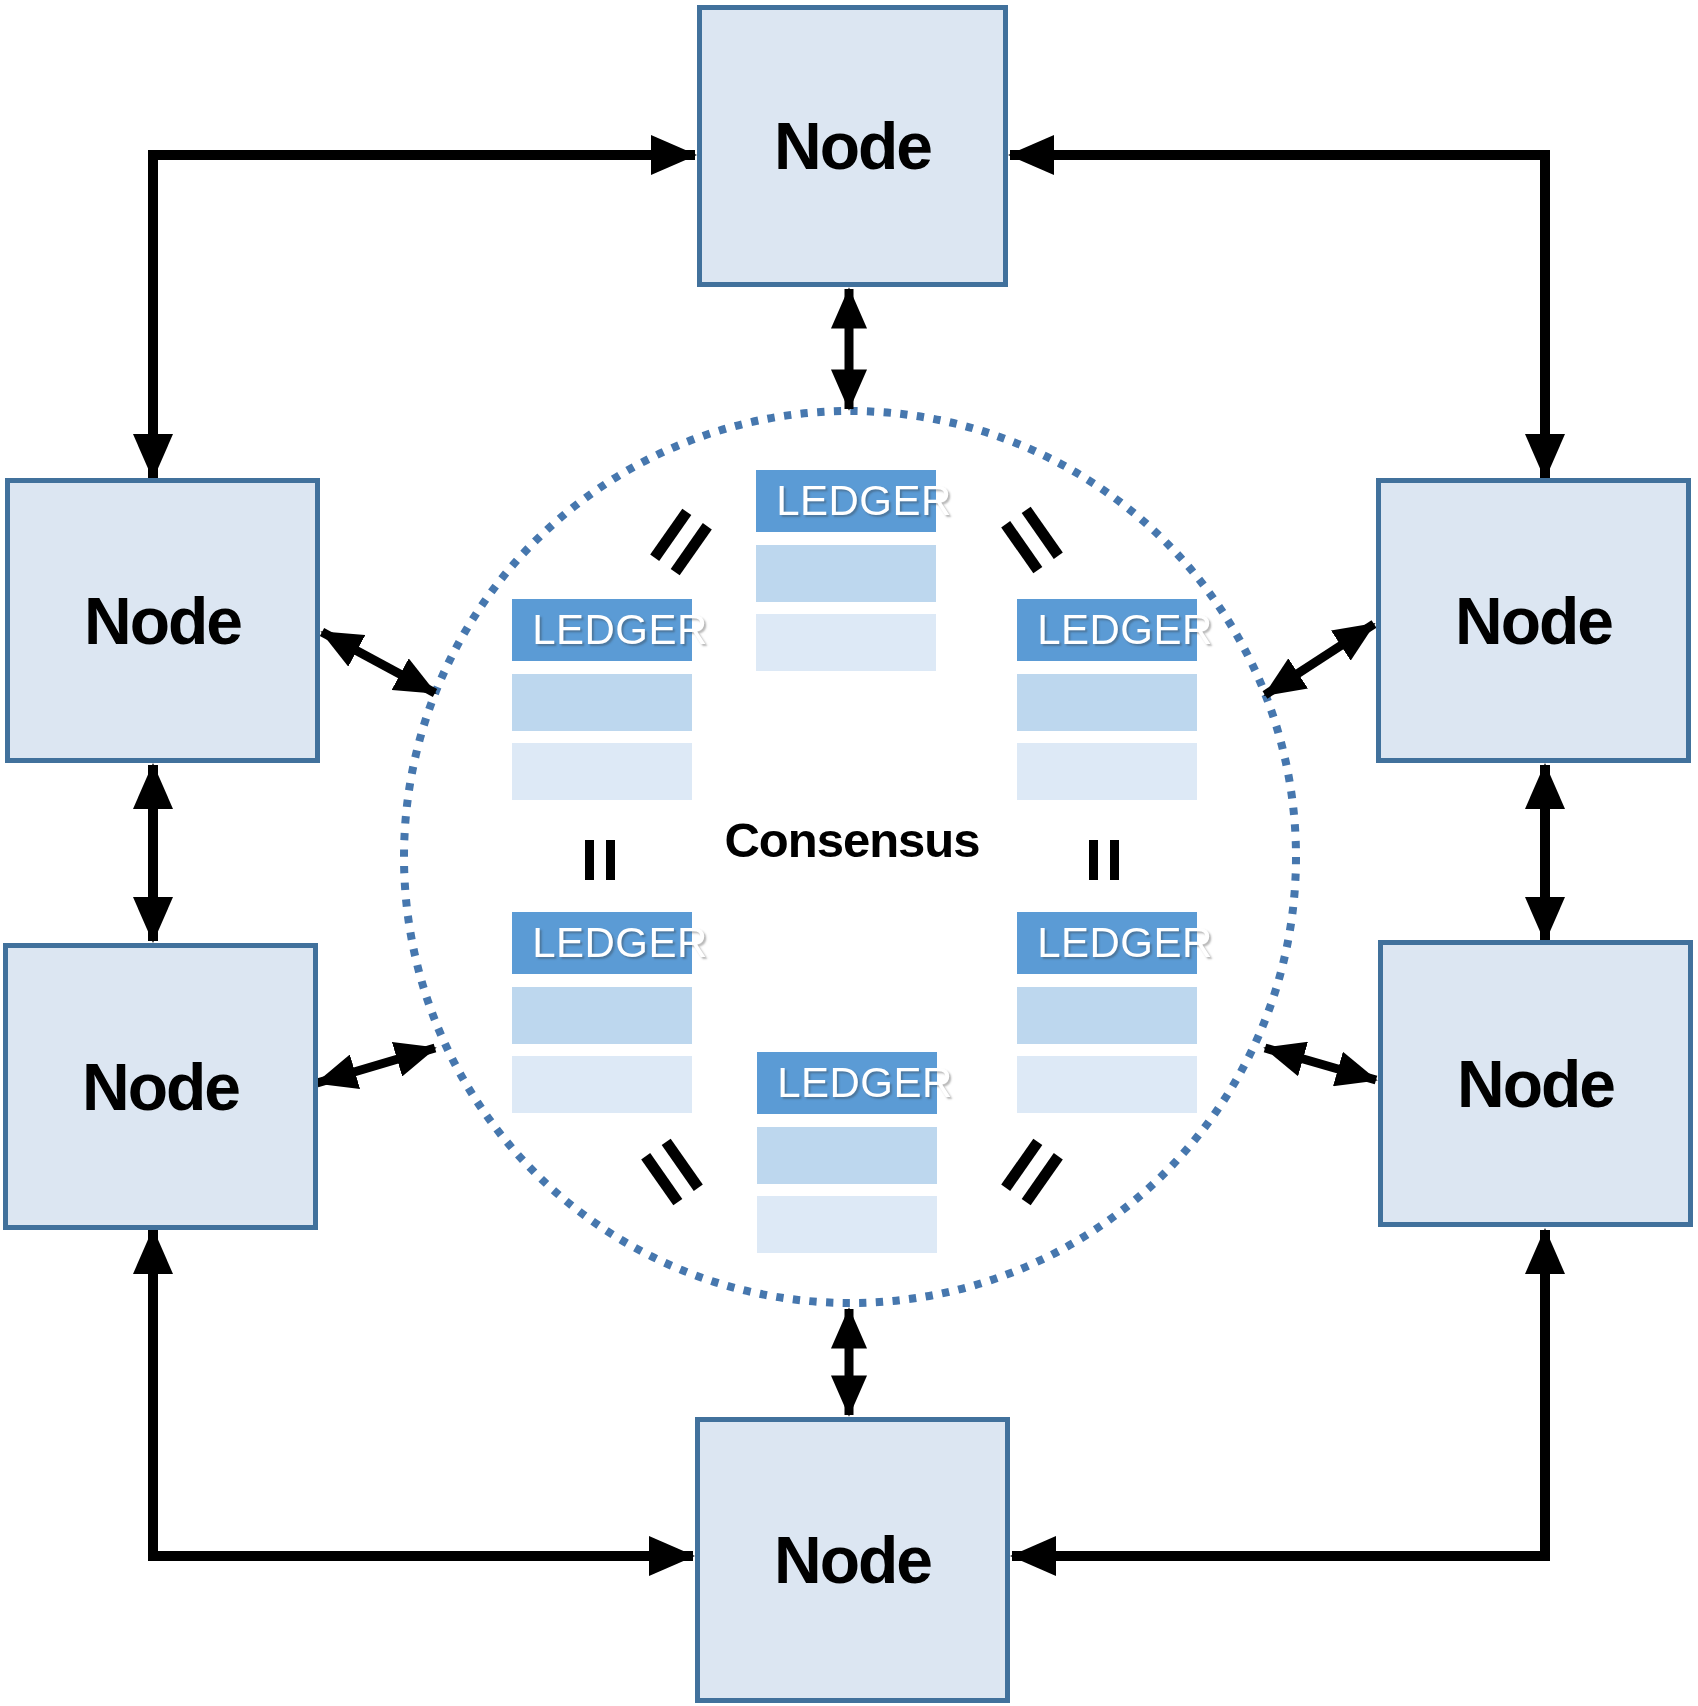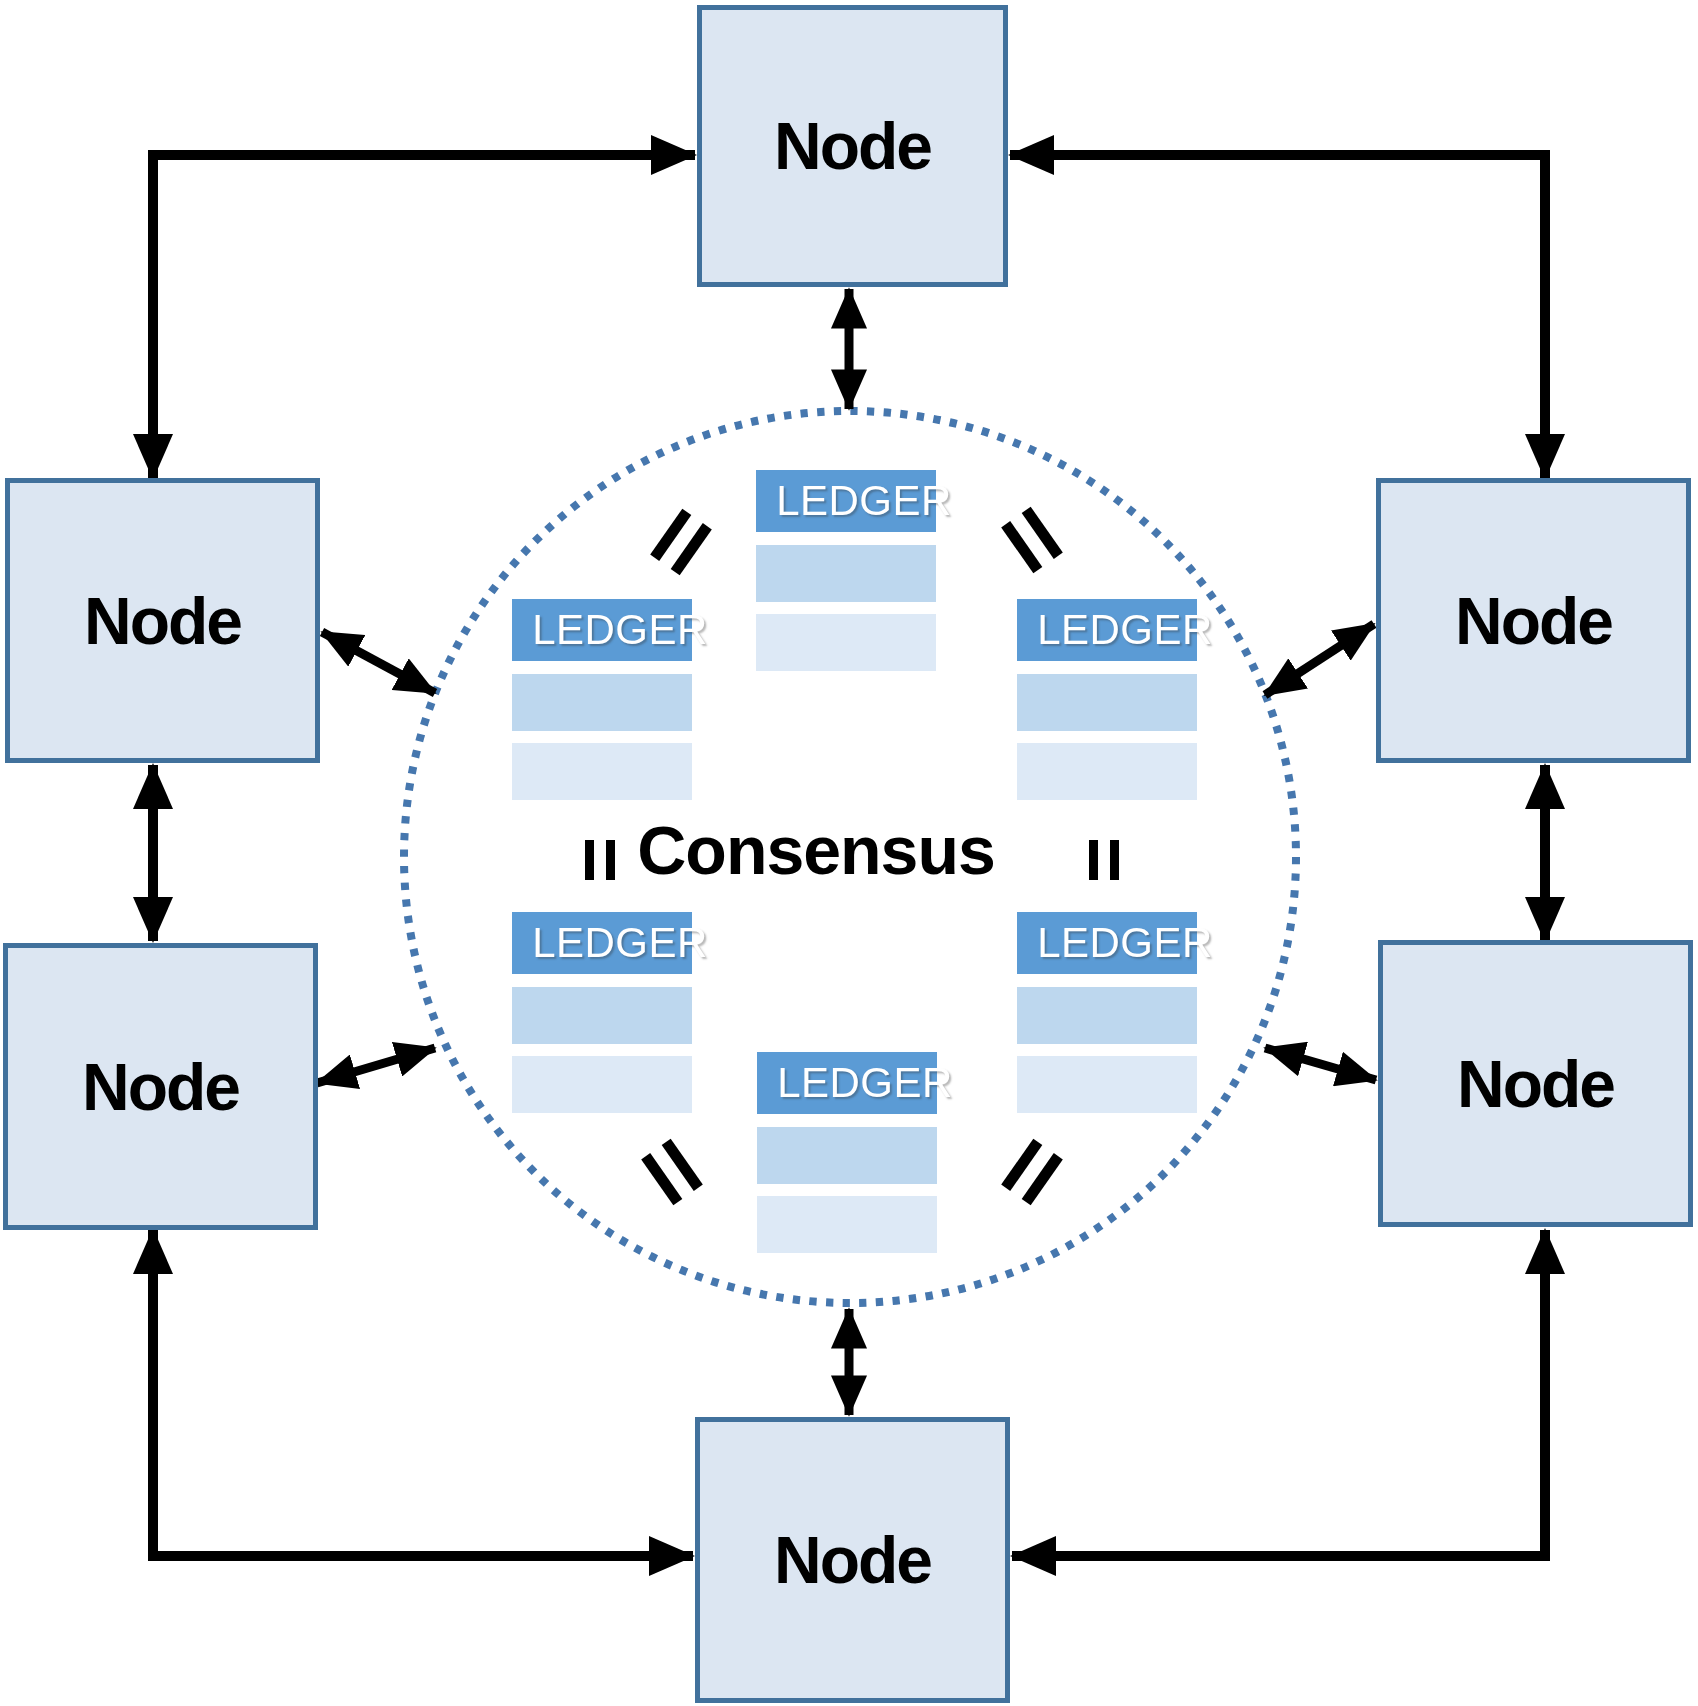--- a/index.html
+++ b/index.html
@@ -72,25 +72,25 @@
   .equals-mark .bar {
     display: block;
     width: 56px;
     height: 11px;
     background: #000;
   }
   .equals-mark.small { width: 40px; height: 30px; }
   .equals-mark.small .bar { width: 40px; height: 9px; }
   .consensus-label {
     position: absolute;
-    left: 566px;
+    left: 602px;
     top: 816px;
     width: 500px;
     text-align: center;
-    font-size: 68px;
+    font-size: 49px;
     font-weight: 700;
     letter-spacing: -1px;
     color: #000;
     line-height: 1;
   }
 </style>
 </head>
 <body>
 
 <div class="stage" style="--bg: #ffffff; --node-fill: #dce6f2; --node-border: #41719c; --ledger-header: #5b9bd5; --ledger-row1: #bdd7ee; --ledger-row2: #dde9f6;">

